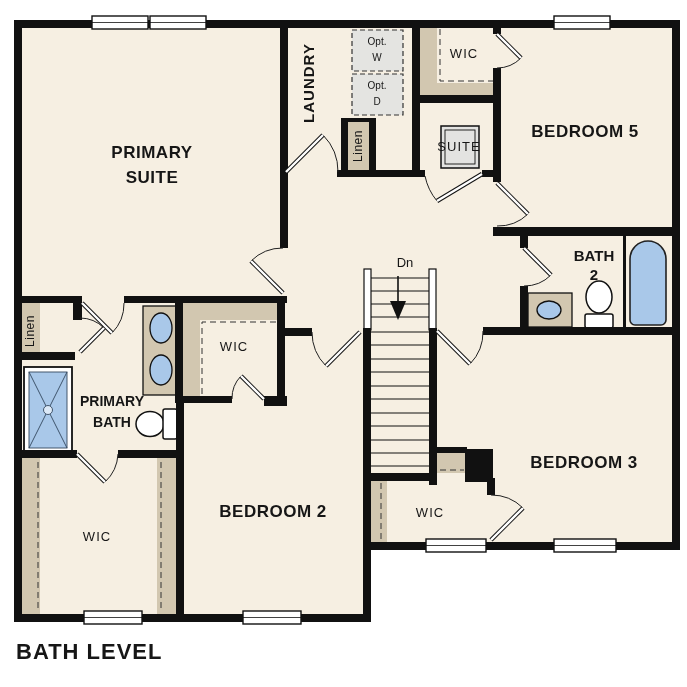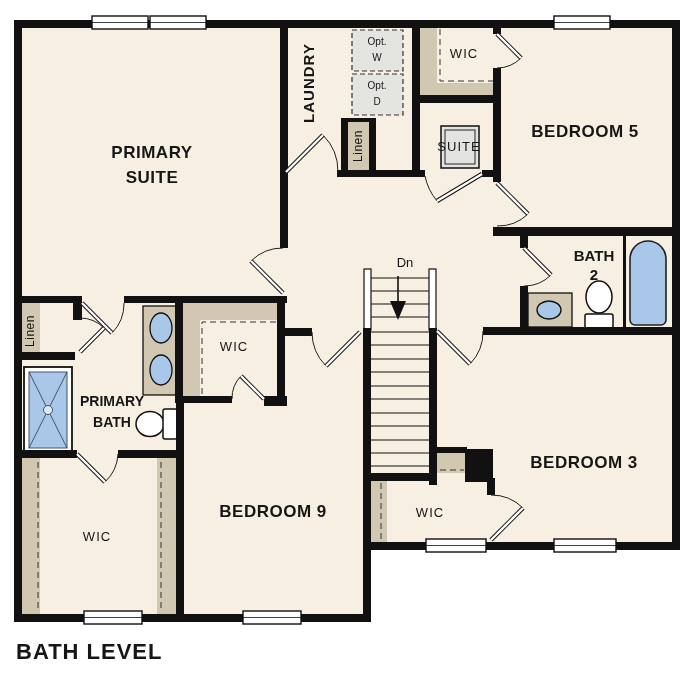--- a/index.html
+++ b/index.html
@@ -248,21 +248,21 @@
 
 <div class="lbl md" style="left:112px;top:412px;">
   <div>PRIMARY</div>
   <div>BATH</div>
 </div>
 
 <div class="lbl vert xs" style="left:30px;top:331px;">Linen</div>
 
 <div class="lbl sm" style="left:97px;top:537px;">WIC</div>
 
-<div class="lbl lg" style="left:273px;top:511px;">BEDROOM 9</div>
+<div class="lbl lg" style="left:273px;top:511px;">BEDROOM 2</div>
 
 <div class="lbl sm" style="left:430px;top:513px;">WIC</div>
 
 <div class="lbl lg" style="left:584px;top:462px;text-align:center;">BEDROOM 3</div>
 
 <div class="lbl caption">BATH LEVEL</div>
 
 </div>
 
 </body></html>

